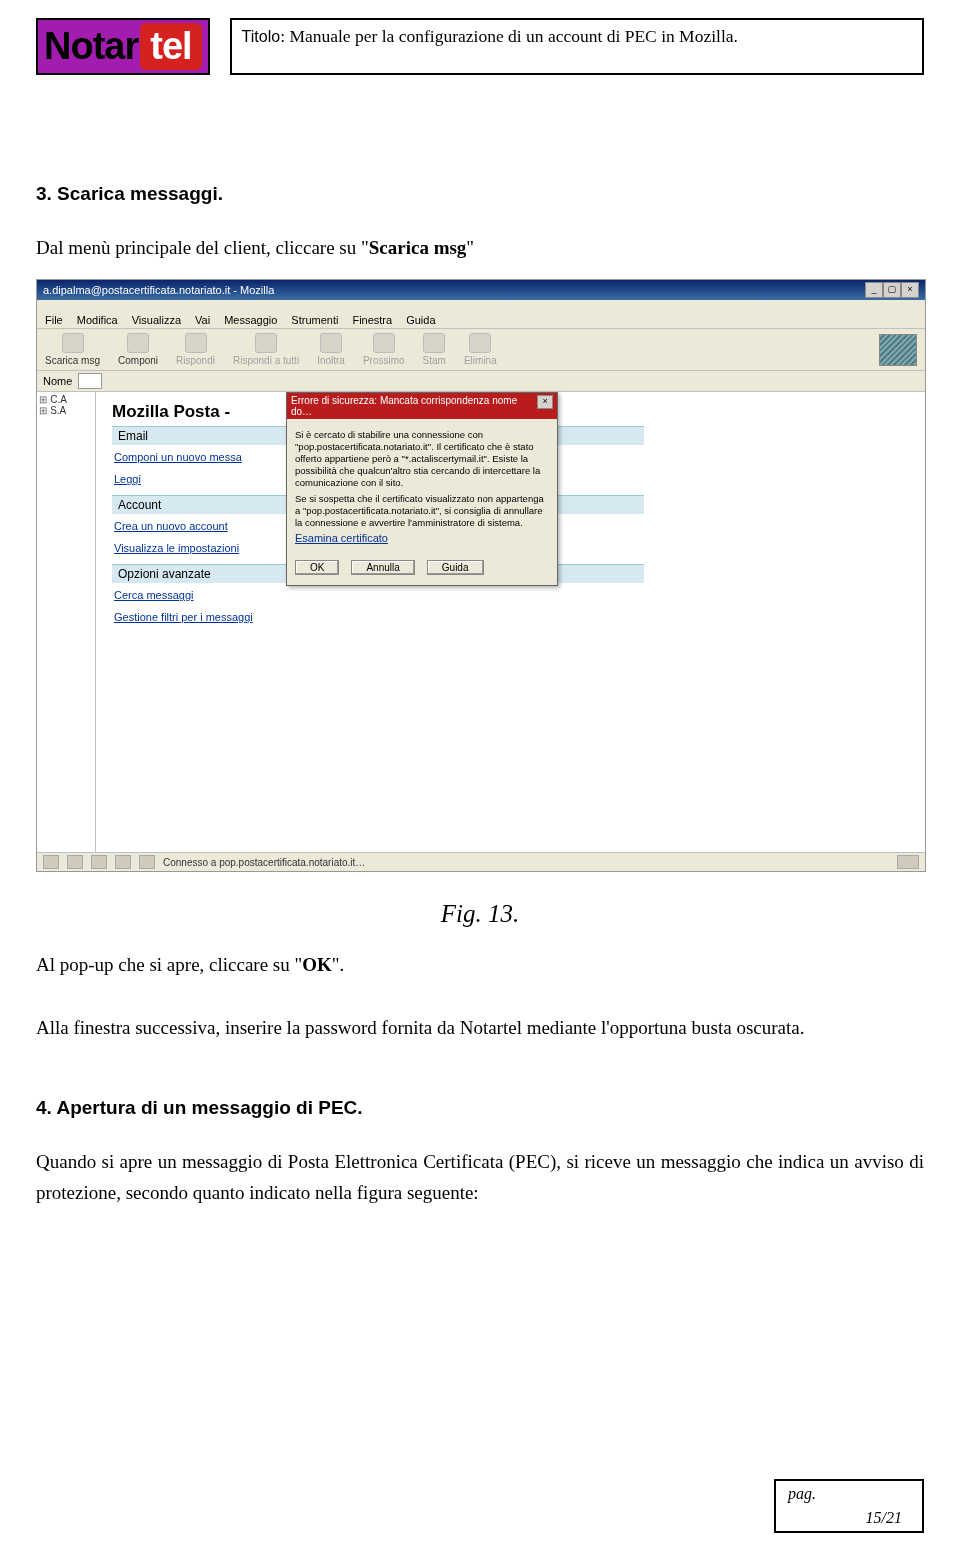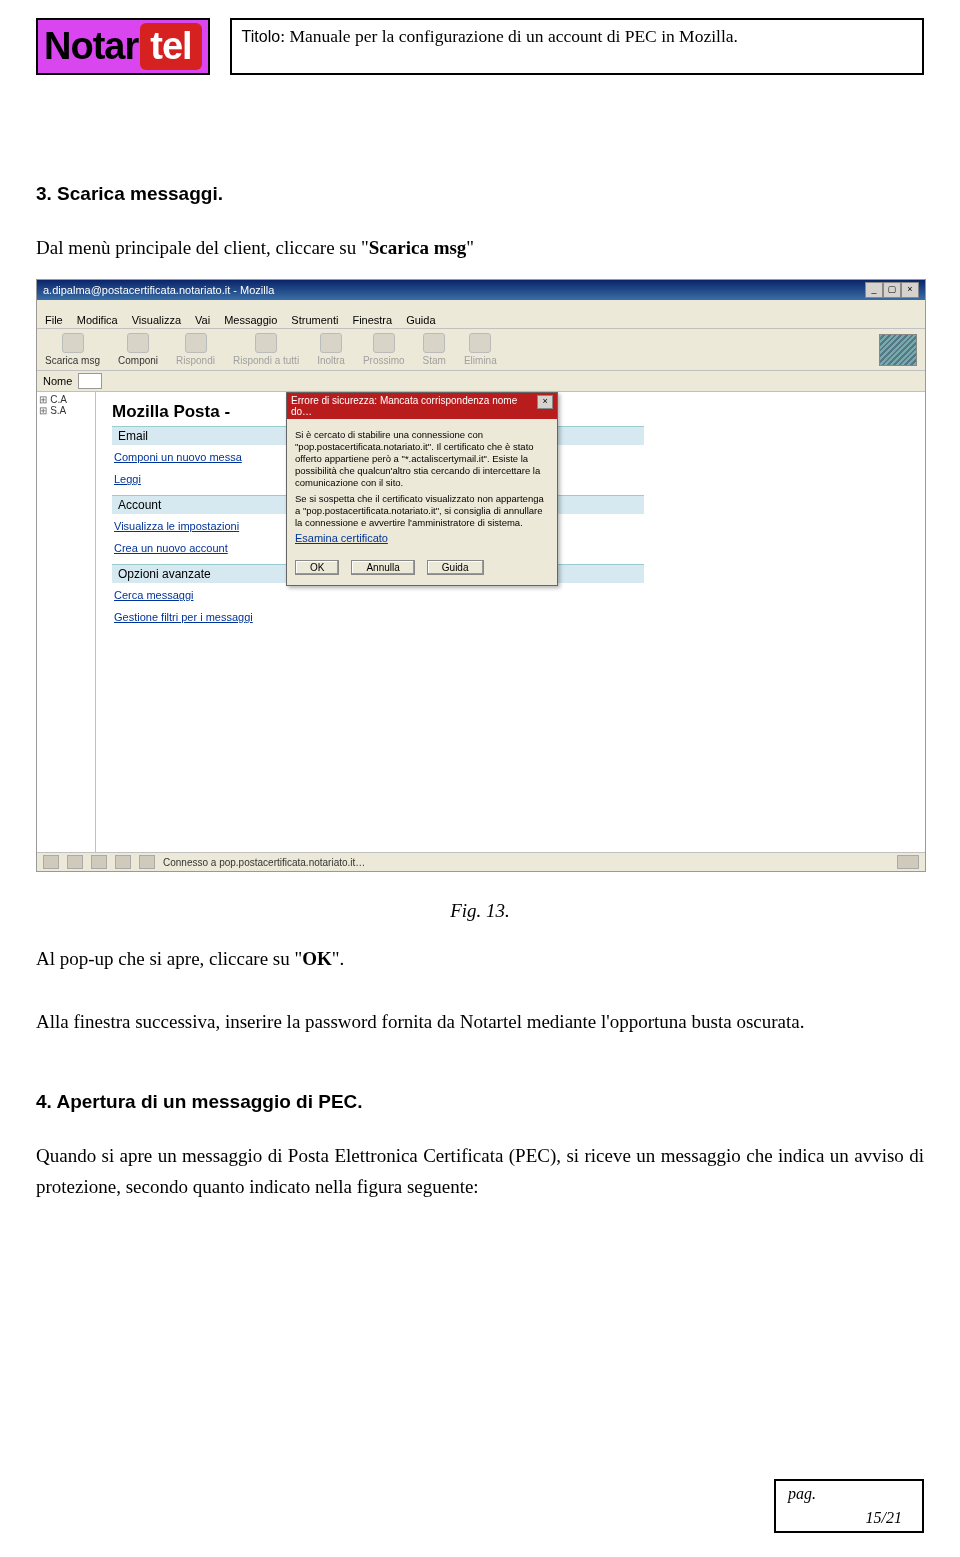--- a/index.html
+++ b/index.html
@@ -20,21 +20,21 @@
   .hdr {
     display: flex;
     align-items: stretch;
     gap: 20px;
     margin-bottom: 90px;
   }
   .logo-box {
     border: 2px solid #000;
     padding: 3px 6px;
     display: flex;
-    background: #d946ef;
+    background: #a21caf;
   }
   .logo {
     font-family: Verdana, Arial, sans-serif;
     font-weight: 700;
     font-size: 38px;
     letter-spacing: -1px;
     display: flex;
     align-items: center;
   }
   .logo .notar { color: #000; }
@@ -63,21 +63,21 @@
   .body-text.justify { text-align: justify; }
   h3.section {
     font-family: Verdana, Arial, sans-serif;
     font-size: 19px;
     font-weight: 700;
     margin: 18px 0 12px 0;
   }
   .fig-caption {
     text-align: center;
     font-style: italic;
-    font-size: 19px;
+    font-size: 25px;
     margin: 28px 0 6px 0;
   }
   .bold { font-weight: 700; }
 
   
   .screenshot {
     width: 888px;
     background: #ece9d8;
     border: 1px solid #999;
     font-family: Tahoma, Arial, sans-serif;
@@ -356,22 +356,22 @@
         <div>
           <span class="moz-title">Mozilla Posta -</span>
           <span class="moz-suffix">b.it</span>
         </div>
 
         <div class="sect-hdr">Email</div>
         <a class="link">Componi un nuovo messa</a>
         <a class="link">Leggi</a>
 
         <div class="sect-hdr">Account</div>
+        <a class="link">Crea un nuovo account</a>
         <a class="link">Visualizza le impostazioni</a>
-        <a class="link">Crea un nuovo account</a>
 
         <div class="sect-hdr">Opzioni avanzate</div>
         <a class="link">Cerca messaggi</a>
         <a class="link">Gestione filtri per i messaggi</a>
 
         <div class="dlg">
           <div class="dlg-titlebar">
             <span>Errore di sicurezza: Mancata corrispondenza nome do…</span>
             <span class="x">×</span>
           </div>

